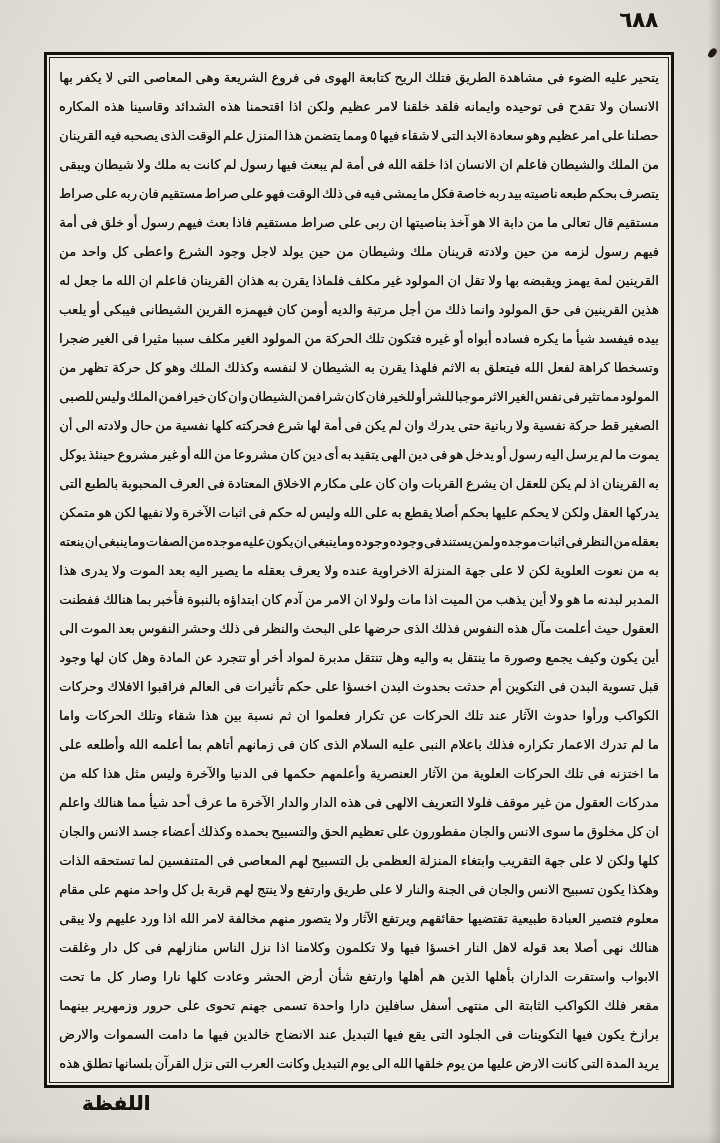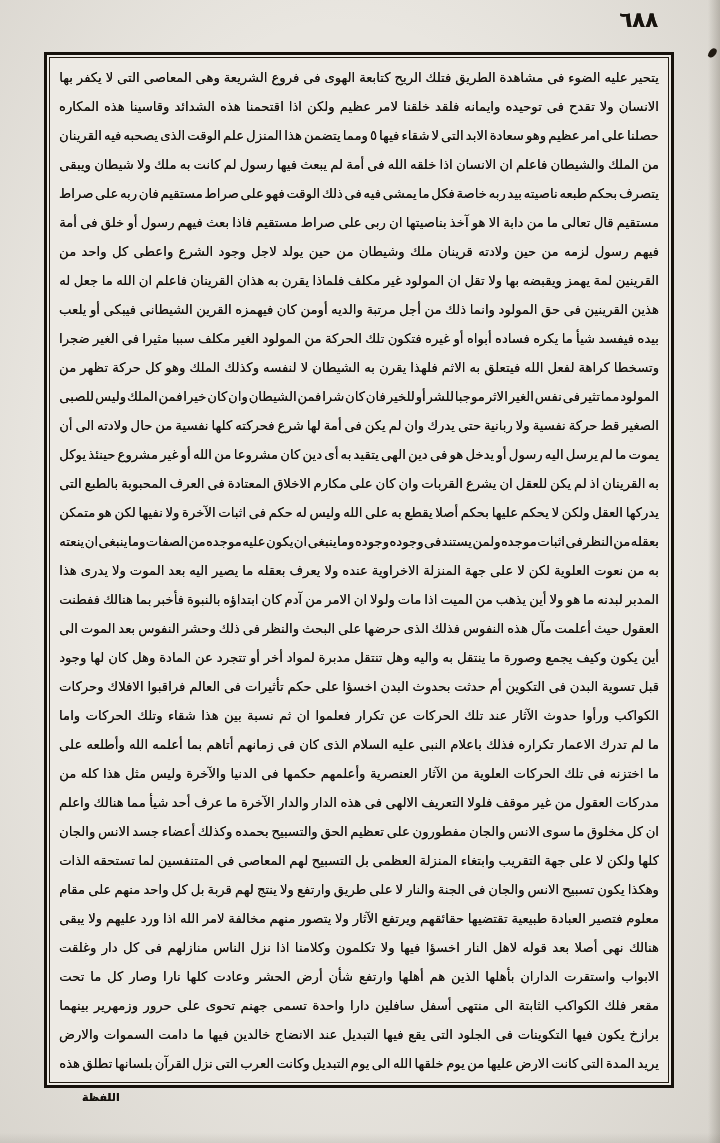--- a/index.html
+++ b/index.html
@@ -64,21 +64,21 @@
     flex-wrap: nowrap;
     align-items: center;
     height: 29px;
     overflow: hidden;
     white-space: nowrap;
   }
   .line span { flex: 0 0 auto; }
   .catchword {
     position: absolute; top: 1091px; left: 82px;
     direction: rtl;
-    font-size: 11px; font-weight: bold;
+    font-size: 20px; font-weight: bold;
     color: #17130e;
     text-shadow: 0 0 0.5px #17130e;
   }
 </style>
 </head>
 <body>
 
 <div class="vignette"></div>
 <div class="right-edge"></div>
 <div class="bottom-edge"></div>

